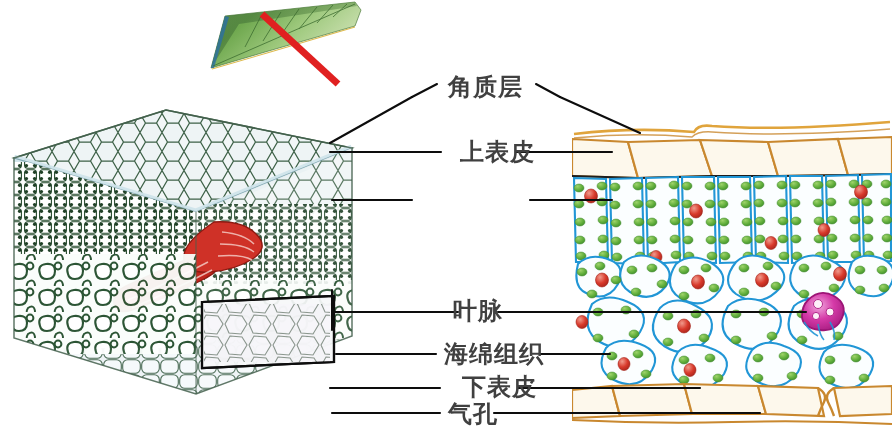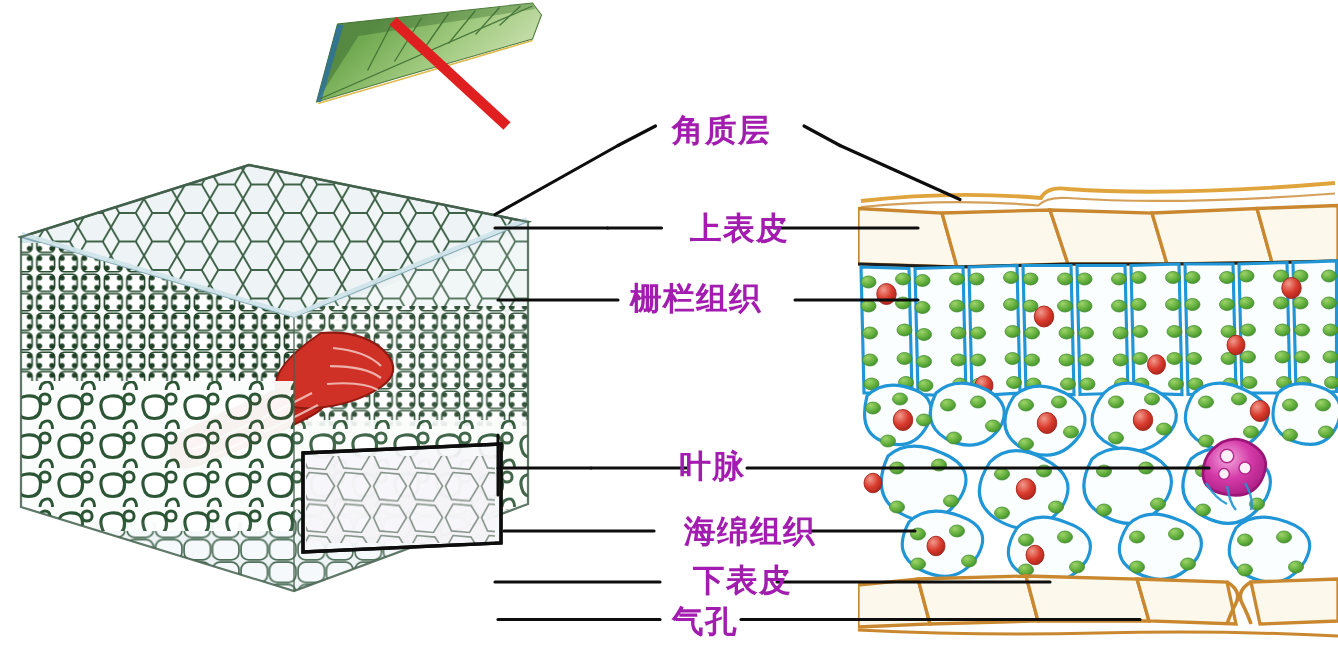--- a/index.html
+++ b/index.html
@@ -14,24 +14,24 @@
   #stage {
     position: relative;
     width: 892px;
     height: 436px;
     background: #ffffff;
     overflow: hidden;
   }
   
   .label {
     position: absolute;
-    font-family: Liberation Serif, serif;
-    font-size: 21px;
+    font-family: Liberation Mono, monospace;
+    font-size: 24px;
     font-weight: 700;
-    color: #a21caf;
+    color: #404040;
     letter-spacing: 1px;
     white-space: nowrap;
     line-height: 1;
   }
   svg.overlay {
     position: absolute;
     left: 0; top: 0;
     width: 892px; height: 436px;
     pointer-events: none;
   }
@@ -498,19 +498,18 @@
 
       <path d="M332 413 L440 413"></path>
       <path d="M494 413 L760 413"></path>
     </g>
 
     <path d="M262 14 L338 84" stroke="#e02020" stroke-width="7" stroke-linecap="butt" fill="none"></path>
   </svg>
 
   <div class="label" style="left:448px; top:77px;">角质层</div>
   <div class="label" style="left:448px; top:142px;margin-left:12px;">上表皮</div>
-  <div class="label" style="left:420px; top:189px;">栅栏组织</div>
   <div class="label" style="left:453px; top:301px;">叶脉</div>
-  <div class="label" style="left:456px; top:344px;">海绵组织</div>
+  <div class="label" style="left:444px; top:344px;">海绵组织</div>
   <div class="label" style="left:448px; top:377px;margin-left:14px;">下表皮</div>
   <div class="label" style="left:448px; top:404px;">气孔</div>
 
 </div>
 
 </body></html>

